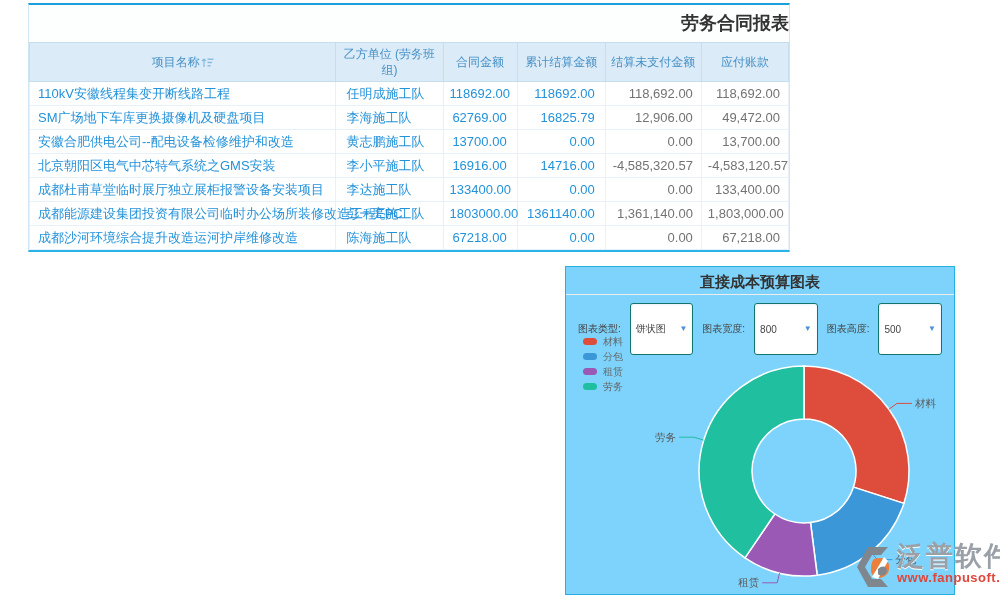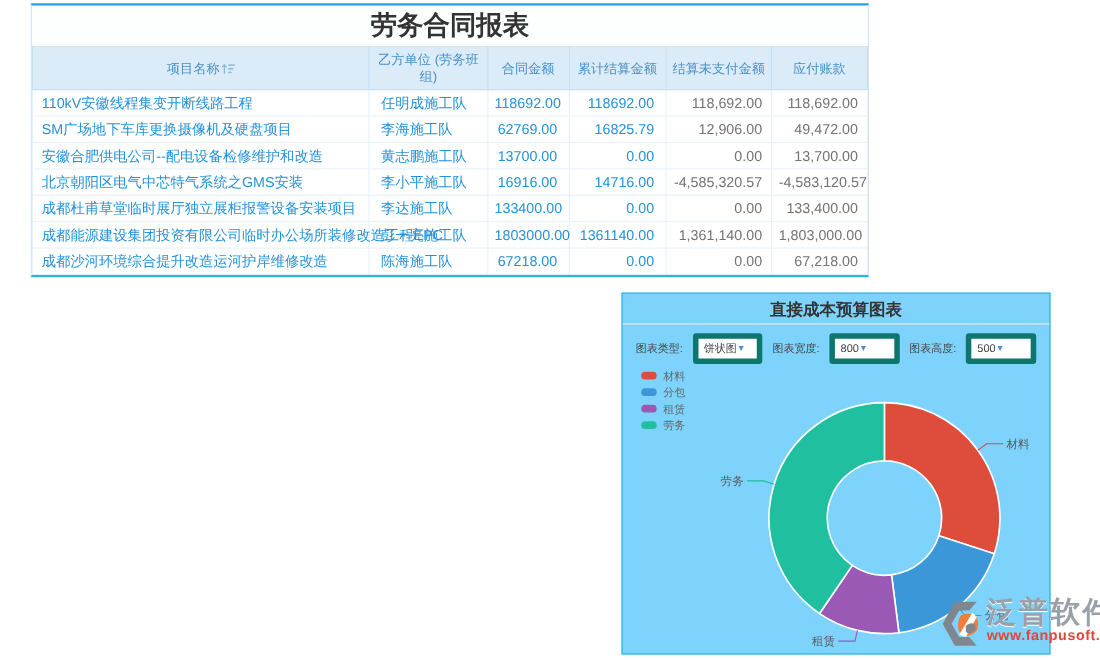--- a/index.html
+++ b/index.html
@@ -7,21 +7,21 @@
     width:1000px;height:600px;position:relative;overflow:hidden;
     background:#fff;
     font-family:"Liberation Sans","DejaVu Sans",sans-serif;
   }
   
   .report-panel{
     position:absolute;left:28px;top:3px;width:762px;background:#fdfefe;
     border:1px solid #cfe6f4;border-top:2px solid #1c9fdd;border-bottom:2px solid #29b3e6;
     box-sizing:border-box;
   }
-  .report-title{height:37px;line-height:37px;text-align:center;font-size:24px;font-weight:bold;color:#333;}
+  .report-title{height:37px;line-height:37px;text-align:right;font-size:18px;font-weight:bold;color:#333;}
   table{border-collapse:collapse;width:100%;table-layout:fixed;}
   thead th{
     background:#dcebf8;color:#4791c6;font-weight:normal;font-size:12px;
     border:1px solid #c6ddee;padding:3px 2px;line-height:1.35;height:34px;box-sizing:border-box;
   }
   tbody td{
     font-size:13px;border:1px solid #e7f1f9;height:24px;padding:0 6px;
     white-space:nowrap;background:#fff;box-sizing:border-box;
   }
   .td-project{color:#2492d9;text-align:left;padding-left:8px;overflow:visible;}
@@ -32,22 +32,22 @@
   .sort-icon{display:inline-block;vertical-align:middle;}
   
   .chart-panel{
     position:absolute;left:565px;top:266px;width:390px;height:329px;
     border:1px solid #25b2e2;background:#7dd3fc;box-sizing:border-box;
   }
   .chart-title{height:27px;line-height:29px;text-align:center;font-weight:bold;font-size:15px;color:#333;border-bottom:1px solid #ededed;}
   .controls{display:flex;align-items:center;padding:8px 12px 6px 12px;gap:9px;position:relative;z-index:2;}
   .ctrl-label{font-size:10px;color:#444;white-space:nowrap;}
   .select-box{
-    width:74px;height:18px;border:5px solid #0f766e;border-radius:3px;background:#fff;
-    display:flex;align-items:center;padding:0 5px;
+    width:74px;height:18px;border:1px solid #0f766e;border-radius:3px;background:#fff;
+    display:flex;align-items:center;justify-content:space-between;padding:16px 5px;
     font-size:10px;color:#444;box-shadow:inset 0 1px 2px rgba(120,170,220,.15);
   }
   .caret{color:#4a90d9;font-size:8px;line-height:1;}
   .legend{position:absolute;left:17px;top:67px;z-index:2;}
   .legend-item{display:flex;align-items:center;height:15px;gap:6px;cursor:pointer;}
   .legend-mark{width:14px;height:7px;border-radius:4px;}
   .legend-label{font-size:10px;color:#666;}
   #donut-svg{position:absolute;left:0;top:0;z-index:1;}
   
   .watermark{position:absolute;left:854px;top:541px;z-index:10;display:flex;align-items:flex-start;}

